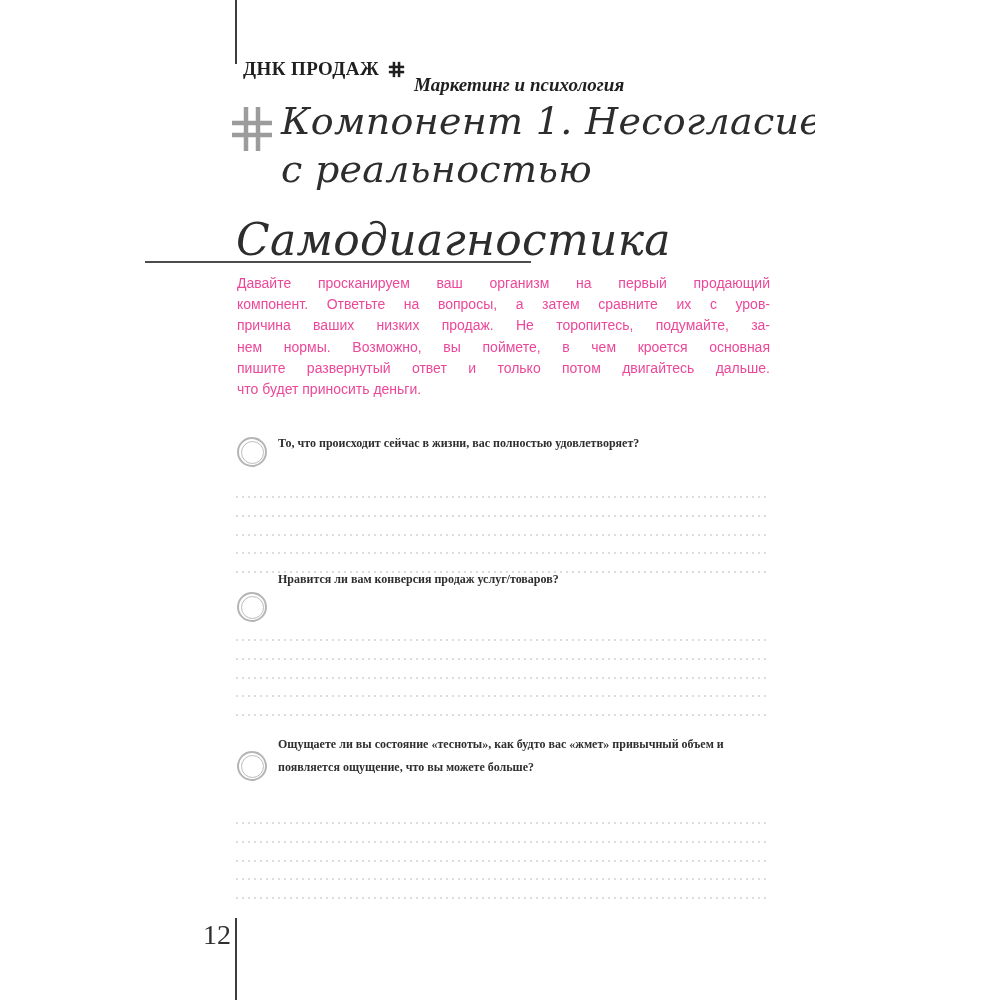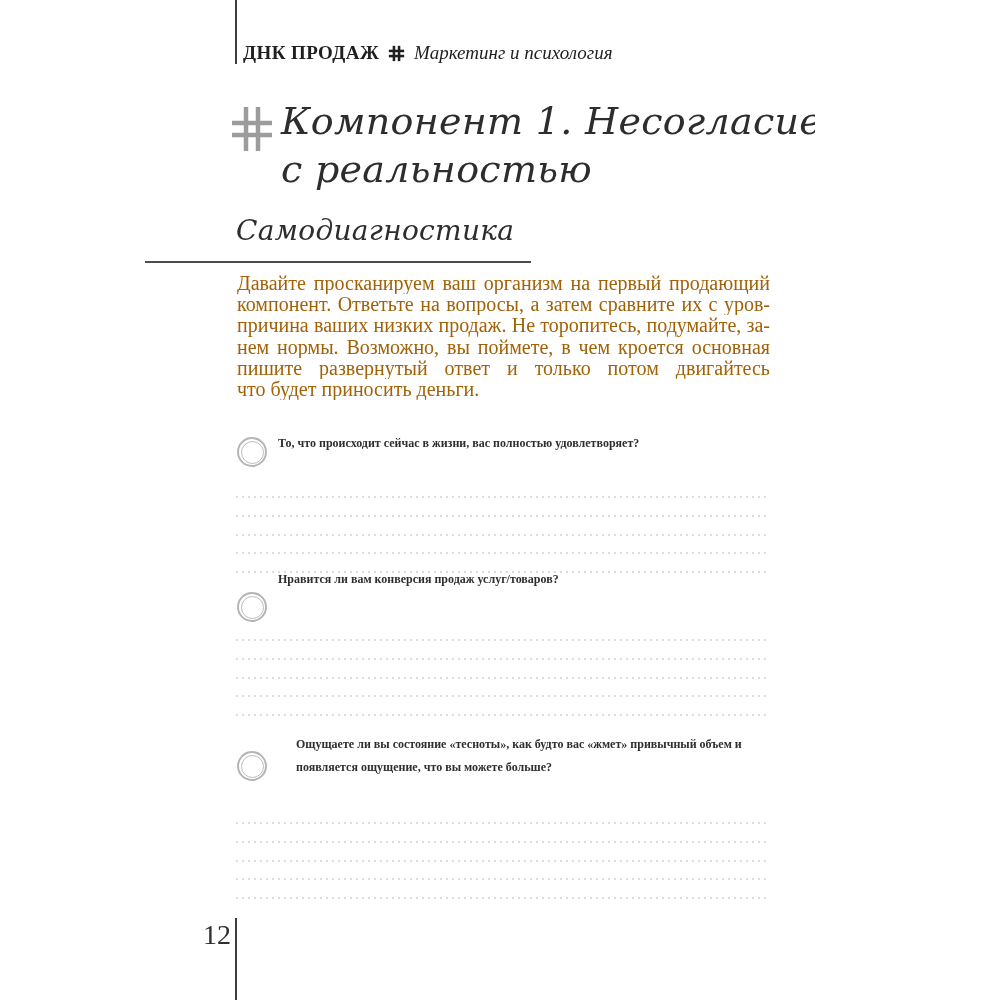--- a/index.html
+++ b/index.html
@@ -16,66 +16,66 @@
   .vrule.bottom{left:235px;top:918px;height:82px;}
 
   
   .runhead{
     position:absolute;left:243px;top:42px;
     display:flex;align-items:center;gap:9px;
     font-family:"Liberation Serif",serif;
     font-size:19px;color:#1f1f1f;white-space:nowrap;
   }
   .runhead .book-title{font-weight:600;letter-spacing:0.4px;}
-  .runhead .subtitle{font-style:italic;font-weight:400;}
+  .runhead .subtitle{font-style:italic;font-weight:700;margin-top:32px;}
   .hash-icon-small svg{display:block;}
 
   
   .chapter-icon{position:absolute;left:231px;top:104px;}
   .chapter-title{
     position:absolute;left:281px;top:97px;
     font-family:"DejaVu Serif","Liberation Serif",serif;
     font-style:italic;font-weight:400;
     font-size:38px;line-height:48px;color:#2d2d2d;
     white-space:nowrap;letter-spacing:0.3px;
   }
 
   
   .section-title{
     position:absolute;left:236px;top:214px;
     font-family:"DejaVu Serif","Liberation Serif",serif;
     font-style:italic;font-weight:400;
-    font-size:28px;color:#2d2d2d;white-space:nowrap;letter-spacing:0.3px;
+    font-size:44px;color:#2d2d2d;white-space:nowrap;letter-spacing:0.3px;
   }
   .section-rule{position:absolute;left:145px;top:261px;width:386px;height:2px;background:#4c4c4c;}
 
   
   .intro{
     position:absolute;left:237px;top:273px;width:533px;
-    font-size:20px;line-height:21.2px;color:#a16207;
-    font-family:Liberation Serif, serif;
+    font-size:14px;line-height:21.2px;color:#ec4899;
+    font-family:Liberation Sans, sans-serif;
   }
   .intro .pline{text-align:justify;text-align-last:justify;height:21.2px;overflow:hidden;}
   .intro .pline.last{text-align-last:left;}
 
   
   .q-circle{
     position:absolute;left:237px;
     width:26px;height:26px;border:2px solid #b5b5b5;border-radius:50%;
     display:flex;align-items:center;justify-content:center;
   }
   .q-circle .inner{width:21px;height:21px;border:1.5px solid #bcbcbc;border-radius:50%;}
   .q-text{
     position:absolute;left:278px;
     font-family:"Liberation Serif",serif;font-weight:700;
     font-size:12px;line-height:23px;color:#2e2e2e;
   }
   #q1-text{top:432px;width:420px;}
   #q2-text{top:568px;white-space:nowrap;}
-  #q3-text{top:733px;width:490px;margin-left:18px;}
+  #q3-text{top:733px;width:490px;}
   #q1-circle{top:437px;}
   #q2-circle{top:592px;}
   #q3-circle{top:751px;}
 
   
   .dots-block{position:absolute;left:236px;width:534px;}
   #dots-1{top:496px;}
   #dots-2{top:639px;}
   #dots-3{top:822px;}
   .dot-line{

